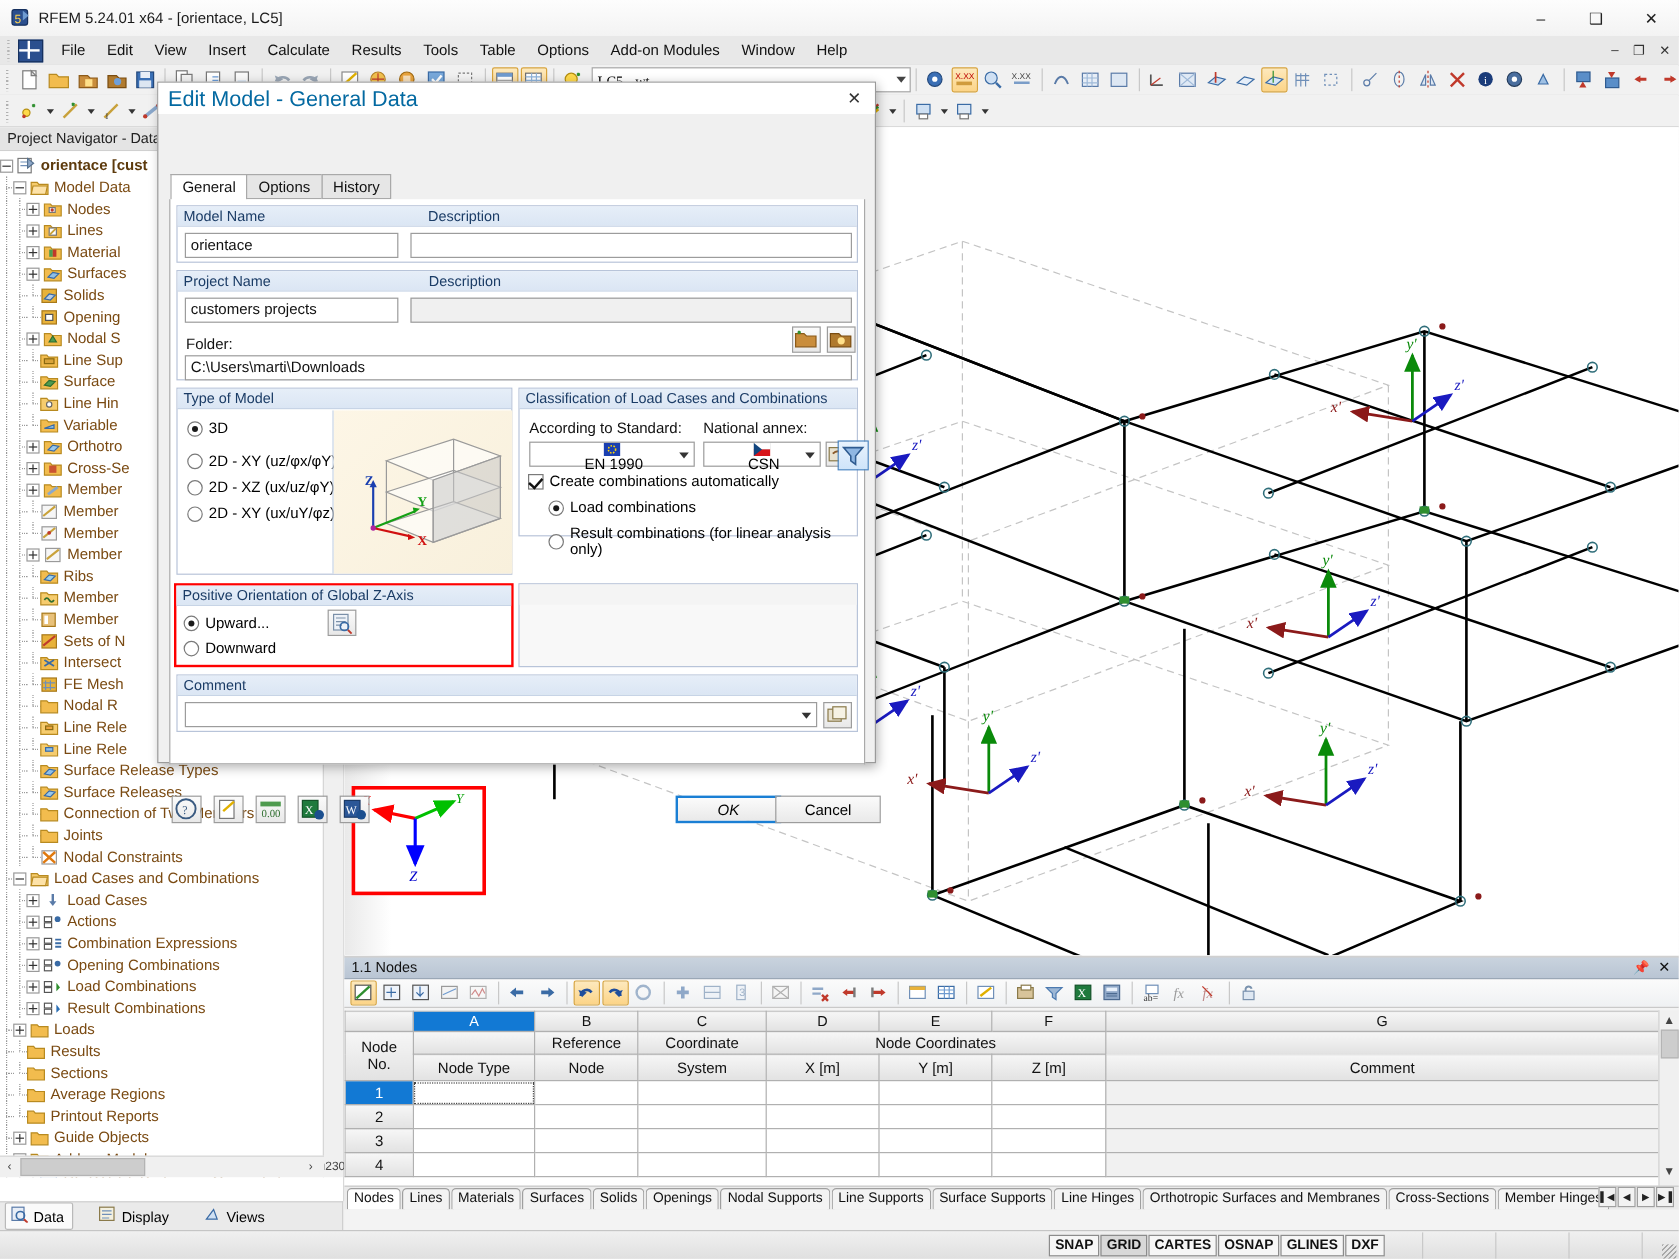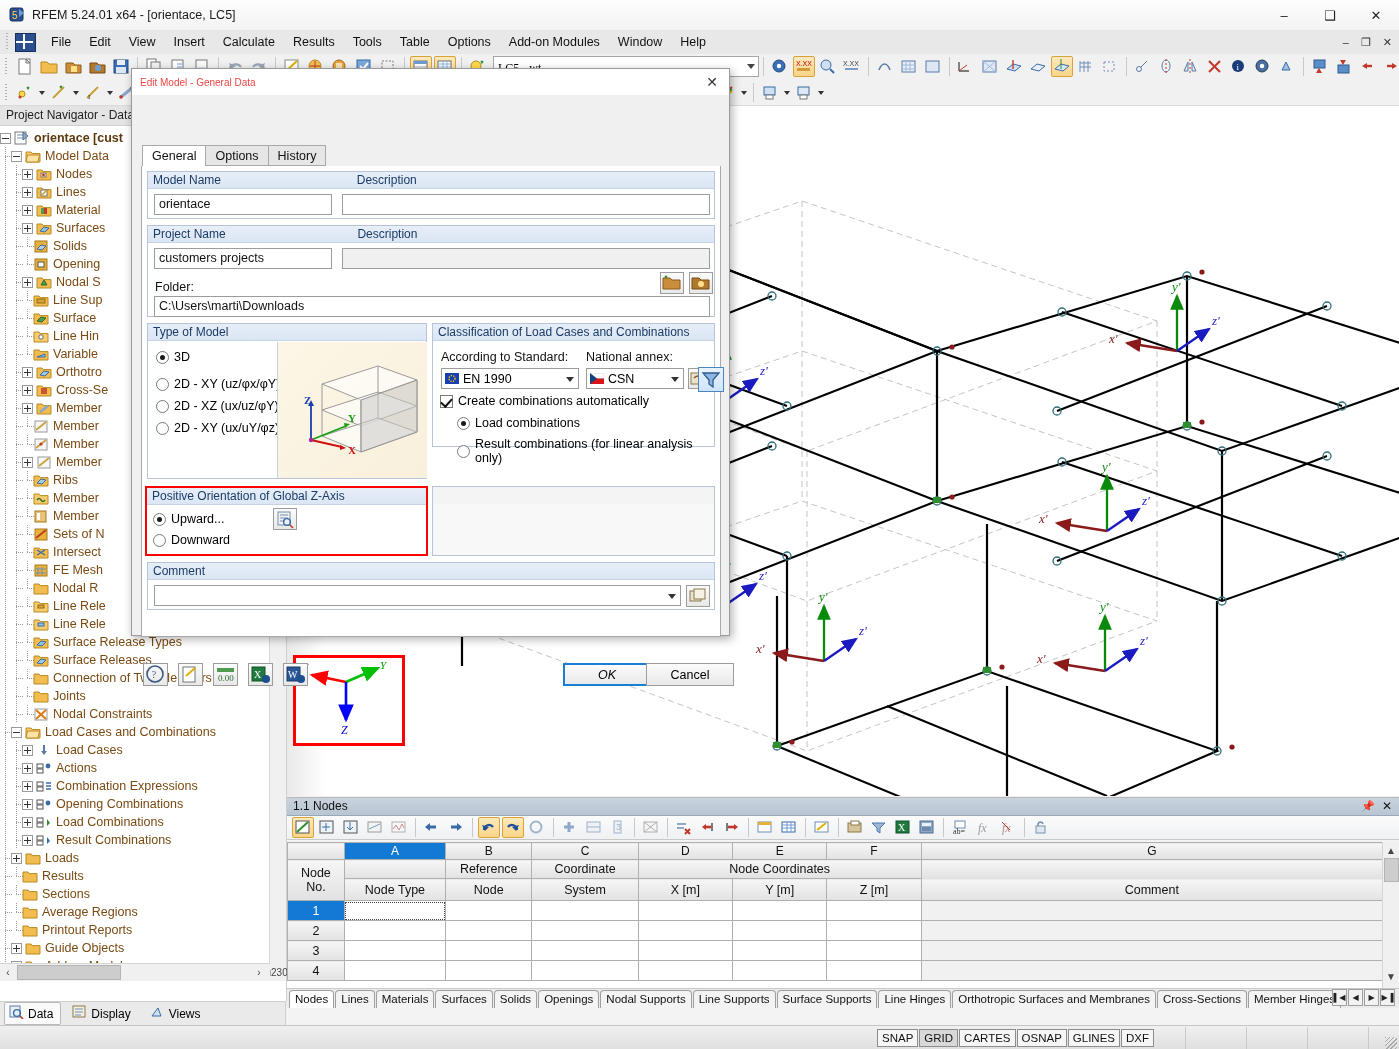--- a/index.html
+++ b/index.html
@@ -78,21 +78,21 @@
   .tlabel{color:#7a4a12;}
   .tlabel.bold{font-weight:bold;color:#5d3a0c;}
   .navscroll-v{position:absolute;right:0;top:20px;width:16px;height:855px;background:#f0f0f0;
     border-left:1px solid #d6d6d6;}
   .navscroll-h{position:absolute;left:0;bottom:20px;height:17px;width:270px;background:#f0f0f0;
     border-top:1px solid #d6d6d6;display:flex;align-items:center;}
   .sb-arrow{width:16px;height:16px;display:flex;align-items:center;justify-content:center;
     font-size:10px;color:#444;}
   .sb-thumb{height:13px;background:#cdcdcd;border:1px solid #b4b4b4;}
   .bottombtns{position:absolute;left:0;top:1001px;width:286px;height:24px;background:#eaeaea;
-    border-top:1px solid #cfcfcf;border-right:1px solid #cfcfcf;display:flex;align-items:center;gap:6px;
+    border-top:1px solid #cfcfcf;border-right:1px solid #cfcfcf;display:flex;align-items:center;gap:16px;
     box-sizing:border-box;padding-left:4px;}
   .bb{display:flex;align-items:center;font-size:12px;padding:2px 7px 2px 4px;gap:4px;
     border:1px solid transparent;border-radius:2px;}
   .bb.act{background:#fafafa;border-color:#b9b9b9;}
 
   
   .viewport{position:absolute;left:287px;top:106px;width:1112px;height:690px;
     background:#fff;overflow:hidden;}
   .axisbox{position:absolute;left:6px;top:549px;width:106px;height:85px;
     border:3px solid #ff0000;background:#fff;}
@@ -132,31 +132,31 @@
   .tnb{width:13px;height:15px;border:1px solid #9f9f9f;background:#f2f2f2;font-size:8px;
     display:flex;align-items:center;justify-content:center;color:#222;}
   .filler{position:absolute;left:287px;top:1008px;width:1112px;height:17px;background:#f3f3f3;}
 
   
   .statusbar{position:absolute;left:0;top:1025px;width:1399px;height:24px;
     background:linear-gradient(#f0f0f0,#dfdfdf);border-top:1px solid #c5c5c5;
     display:flex;align-items:center;}
   .sb-pad{flex:1;}
   .sbtn{height:16px;line-height:16px;padding:0 4px;font-size:11.5px;border:1px solid #8c8c8c;
-    background:#f6f6f6;margin-right:1px;color:#111;}
+    background:#f6f6f6;margin-right:1px;color:#111;font-weight:bold;}
   .sbtn.on{background:#d8d8d8;}
   .sb-cell{width:1px;height:22px;background:#c9c9c9;margin:0 30px;}
   .grip-res{position:absolute;right:2px;bottom:1px;width:12px;height:12px;
     background-image:repeating-linear-gradient(135deg,#a8a8a8 0 1px,transparent 1px 3px);}
 
   
   .dialog{position:absolute;left:131px;top:68px;width:597px;height:566px;background:#f0f0f0;
     border:1px solid #9a9a9a;box-shadow:2px 3px 9px rgba(0,0,0,.32);}
   .dlg-title{height:26px;background:#fff;display:flex;align-items:center;
-    font-size:10px;color:#ef4444;padding-left:8px;box-sizing:border-box;}
+    font-size:18px;color:#0369a1;padding-left:8px;box-sizing:border-box;}
   .dlg-close{position:absolute;right:6px;top:4px;width:22px;height:18px;display:flex;
     align-items:center;justify-content:center;font-size:14px;color:#333;}
   .tabs{position:absolute;left:10px;top:76px;display:flex;}
   .dtab2{height:21px;line-height:20px;padding:0 9px;font-size:12.5px;background:#e6e6e6;
     border:1px solid #a9a9a9;margin-right:-1px;color:#111;box-sizing:border-box;}
   .dtab2.act{background:#fff;border-bottom-color:#fff;height:22px;line-height:21px;}
   .tabpage{position:absolute;left:9px;top:97px;width:578px;height:470px;background:#fff;
     border:1px solid #a9a9a9;border-top:none;}
   .dlgfoot{position:absolute;left:0;top:589px;width:597px;height:45px;}
 
@@ -164,21 +164,21 @@
   .gbox>.cap{position:absolute;left:0;top:0;right:0;height:17px;
     background:linear-gradient(#e6eef8,#dbe6f4);border-bottom:1px solid #c7d4e6;
     font-size:12px;color:#1b3c66;padding:1px 0 0 5px;box-sizing:border-box;}
   .gbox.hl{border:2px solid #ff0000;}
 
   .flabel{position:absolute;font-size:12.5px;color:#111;}
   .finput{position:absolute;height:21px;background:#fff;border:1px solid #9c9c9c;
     font-size:12.5px;padding:2px 0 0 4px;box-sizing:border-box;color:#111;}
   .finput.ro{background:#f0f0f0;}
   .fcombo{position:absolute;height:21px;background:#fff;border:1px solid #9c9c9c;
-    font-size:12.5px;box-sizing:border-box;display:flex;align-items:center;padding-left:3px;}
+    font-size:12.5px;box-sizing:border-box;display:flex;align-items:center;padding-left:3px;flex-direction:column;}
   .fcombo .cv{position:absolute;right:4px;top:8px;border-left:4px solid transparent;
     border-right:4px solid transparent;border-top:5px solid #333;}
   .radio{position:absolute;display:flex;align-items:center;font-size:12.5px;gap:5px;}
   .rmark{width:13px;height:13px;border-radius:50%;border:1px solid #7a7a7a;background:#fff;
     position:relative;flex:none;box-sizing:border-box;}
   .rmark.on:after{content:"";position:absolute;left:3px;top:3px;width:5px;height:5px;
     border-radius:50%;background:#1a1a1a;}
   .chk{position:absolute;display:flex;align-items:center;font-size:12.5px;gap:5px;}
   .cmark{width:13px;height:13px;border:1px solid #7a7a7a;background:#fff;position:relative;
     flex:none;box-sizing:border-box;}

